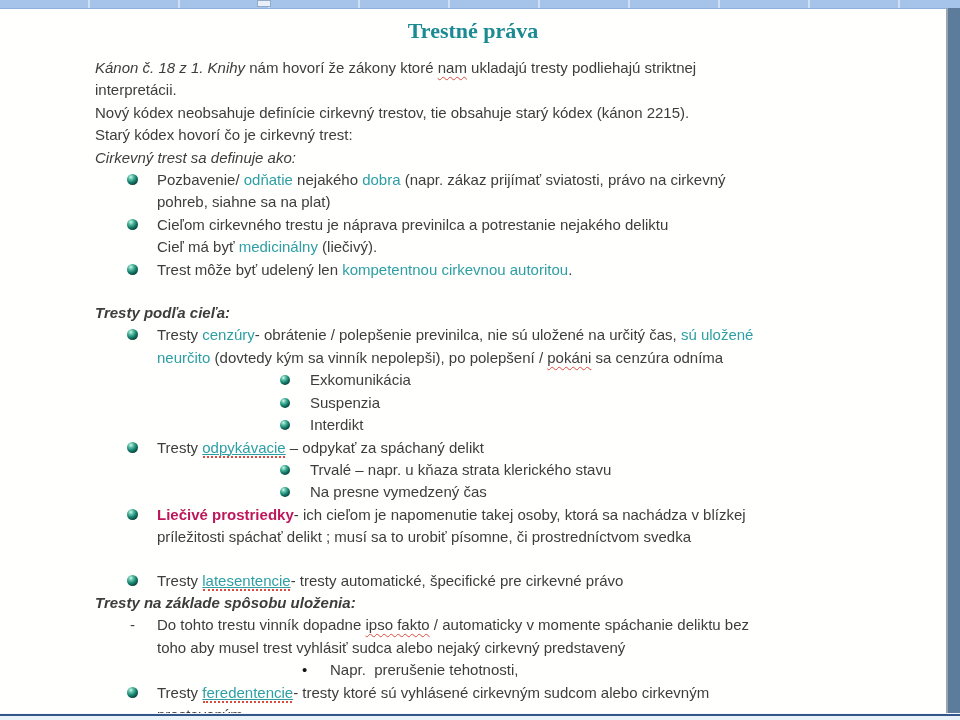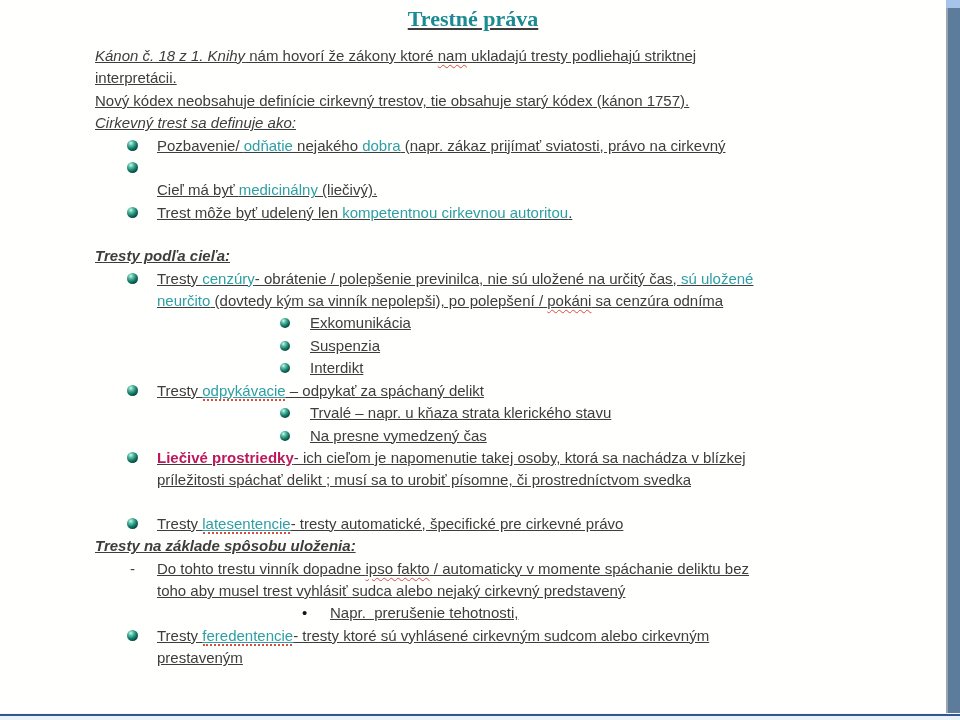--- a/index.html
+++ b/index.html
@@ -23,22 +23,22 @@
   .scrollbar{
     position:absolute;right:0;top:8px;width:12px;height:712px;
     background:#5d7b9a;border-left:2px solid #9aa5b1;
   }
   
   .bottom-bar{
     position:absolute;left:0;bottom:0;width:960px;height:7px;
     background:linear-gradient(#f3f7fc 0 1px,#35568a 1px 3px,#e9f1f9 3px 7px);
   }
   .doc{
-    position:absolute;left:0;top:0;width:946px;height:706px;
-    background:#fffffe;overflow:hidden;text-decoration:underline;
+    position:absolute;left:0;top:12px;width:946px;height:706px;
+    background:#fffffe;overflow:hidden;
   }
   .page-title{
     margin-top:6px;
     text-align:center;
     font-family:"Liberation Serif", serif;
     font-weight:bold;
     font-size:22px;
     color:#1b8a93;
     margin-bottom:13px;
   }
@@ -91,24 +91,25 @@
 <body>
 
 <div class="ruler">
   <div class="ruler-marker"></div>
 </div>
 
 <div class="doc">
   <div class="page-title">Trestné práva</div>
   <div id="content">
       <div class="line para"><span class="seg-italic">Kánon č. 18 z 1. Knihy</span><span> nám hovorí že zákony ktoré </span><span class="seg-squiggle">nam</span><span> ukladajú tresty podliehajú striktnej</span><br><span>interpretácii.</span></div>
-      <div class="line para"><span>Nový kódex neobsahuje definície cirkevný trestov, tie obsahuje starý kódex (kánon 1757).</span></div>
+      <div class="line para"><span>Nový kódex neobsahuje definície cirkevný trestov, tie obsahuje starý kódex (kánon 2215).</span></div>
+      <div class="line para"><span>Starý kódex hovorí čo je cirkevný trest:</span></div>
       <div class="line para"><span class="seg-italic">Cirkevný trest sa definuje ako:</span></div>
-      <div class="line b1"><span class="marker sphere1"></span><span>Pozbavenie/ </span><span class="seg-accent">odňatie</span><span> nejakého </span><span class="seg-accent">dobra</span><span> (napr. zákaz prijímať sviatosti, právo na cirkevný</span><br></div>
-      <div class="line b1"><span class="marker sphere1"></span><br><span>Cieľ má byť </span><span class="seg-accent">medicinálny</span><span> (liečivý).</span></div>
+      <div class="line b1"><span class="marker sphere1"></span><span>Pozbavenie/ </span><span class="seg-accent">odňatie</span><span> nejakého </span><span class="seg-accent">dobra</span><span> (napr. zákaz prijímať sviatosti, právo na cirkevný</span><br><span>pohreb, siahne sa na plat)</span></div>
+      <div class="line b1"><span class="marker sphere1"></span><span>Cieľom cirkevného trestu je náprava previnilca a potrestanie nejakého deliktu</span><br><span>Cieľ má byť </span><span class="seg-accent">medicinálny</span><span> (liečivý).</span></div>
       <div class="line b1"><span class="marker sphere1"></span><span>Trest môže byť udelený len </span><span class="seg-accent">kompetentnou cirkevnou autoritou</span><span>.</span></div>
       <div class="line spacer"></div>
       <div class="line head"><span>Tresty podľa cieľa:</span></div>
       <div class="line b1"><span class="marker sphere1"></span><span>Tresty </span><span class="seg-accent">cenzúry</span><span>- obrátenie / polepšenie previnilca, nie sú uložené na určitý čas, </span><span class="seg-accent">sú uložené</span><br><span class="seg-accent">neurčito</span><span> (dovtedy kým sa vinník nepolepši), po polepšení / </span><span class="seg-squiggle">pokáni</span><span> sa cenzúra odníma</span></div>
       <div class="line b2"><span class="marker sphere2"></span><span>Exkomunikácia</span></div>
       <div class="line b2"><span class="marker sphere2"></span><span>Suspenzia</span></div>
       <div class="line b2"><span class="marker sphere2"></span><span>Interdikt</span></div>
       <div class="line b1"><span class="marker sphere1"></span><span>Tresty </span><span class="seg-accent-underline">odpykávacie</span><span> – odpykať za spáchaný delikt</span></div>
       <div class="line b2"><span class="marker sphere2"></span><span>Trvalé – napr. u kňaza strata klerického stavu</span></div>
       <div class="line b2"><span class="marker sphere2"></span><span>Na presne vymedzený čas</span></div>

